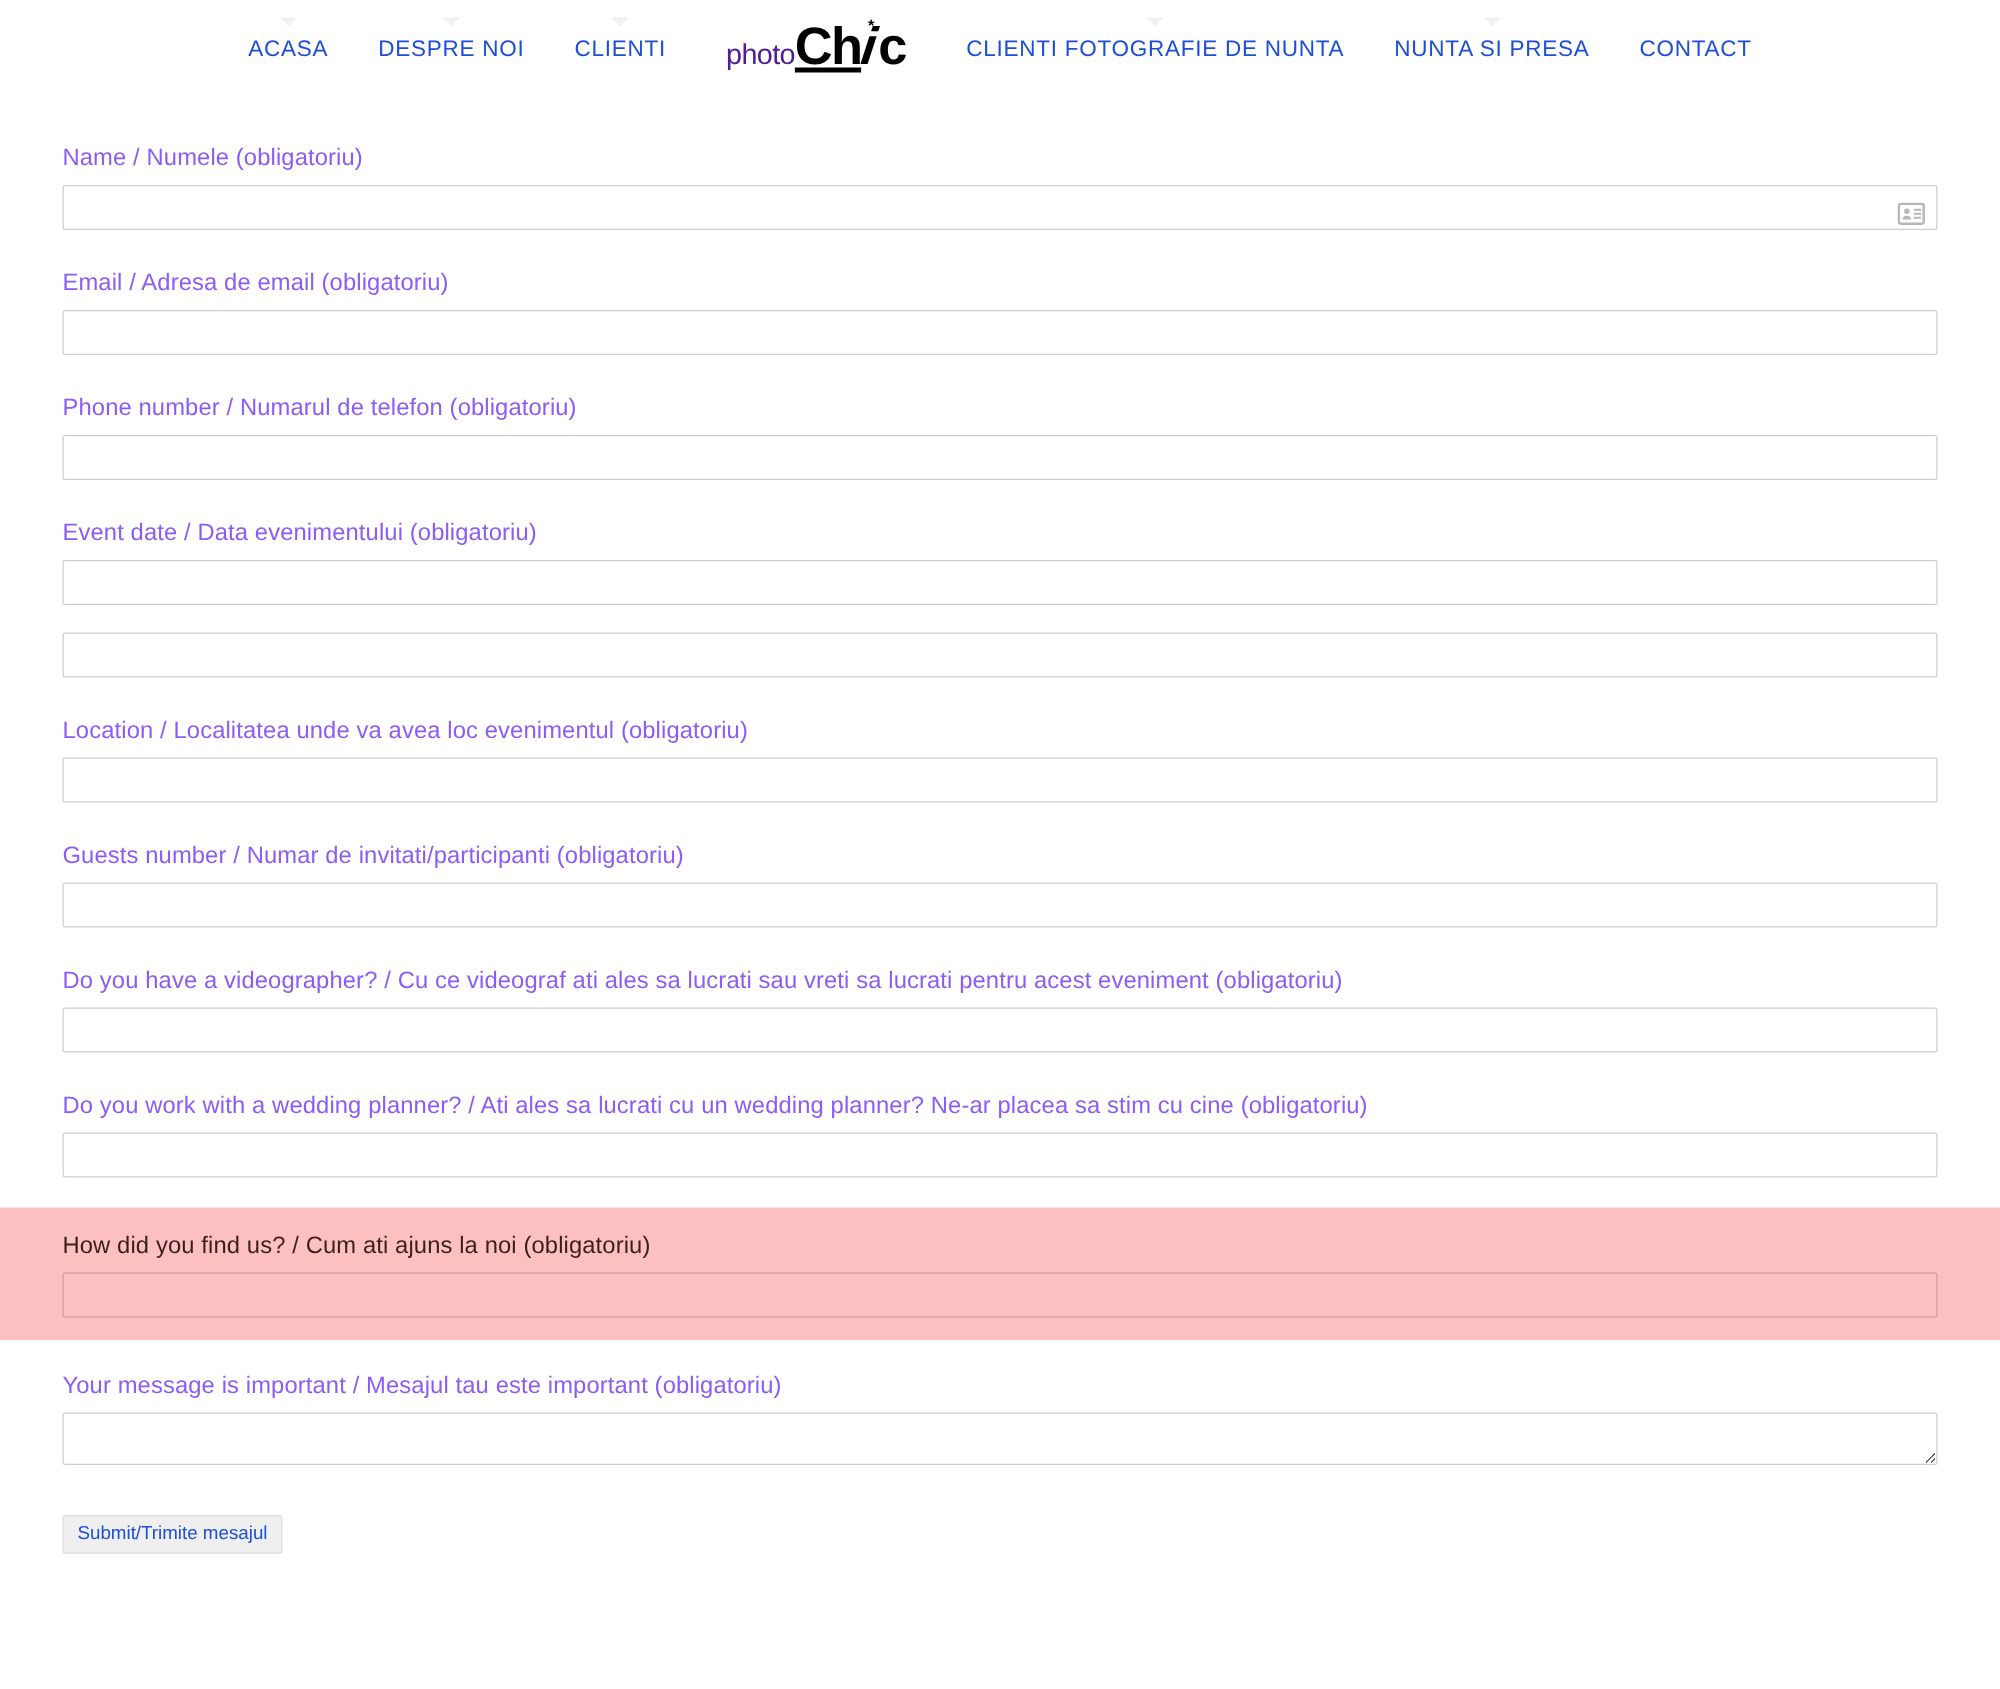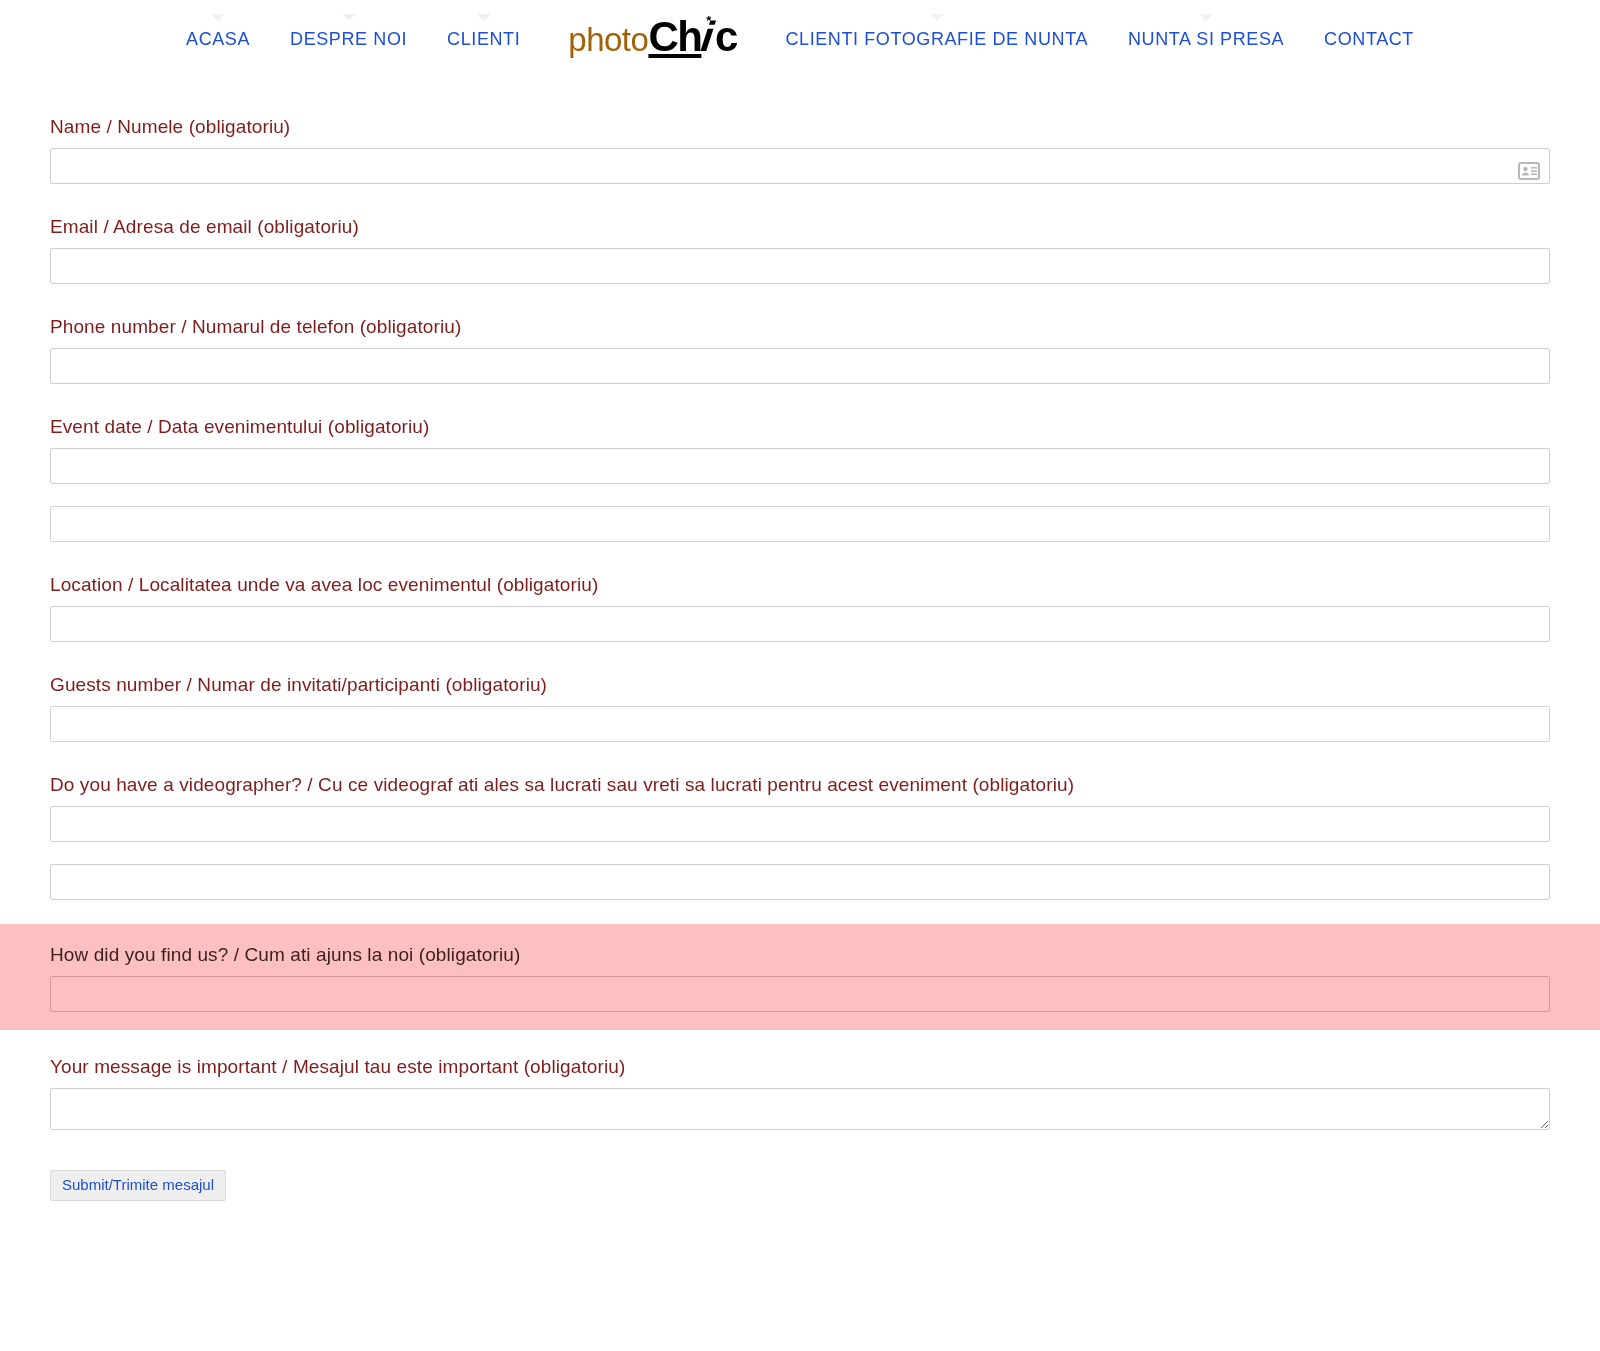--- a/index.html
+++ b/index.html
@@ -60,24 +60,24 @@
   .logo {
     padding: 16px 28px 0 28px;
     display: flex;
     align-items: baseline;
     white-space: nowrap;
     position: relative;
     cursor: pointer;
     line-height: 1;
   }
   .logo .lo-photo {
-    font-size: 33px;
+    font-size: 23px;
     font-weight: 300;
     letter-spacing: -0.5px;
-    color: #a16207;
+    color: #4c1d95;
   }
   .logo .lo-ch {
     font-size: 42px;
     font-weight: 700;
     letter-spacing: -1.5px;
     color: #000000;
     text-decoration: underline;
   }
   .logo .lo-i {
     font-size: 42px;
@@ -111,21 +111,21 @@
   }
   .field {
     padding: 0 34px;
     box-sizing: border-box;
     margin-bottom: 12px;
   }
   .field .label {
     display: block;
     font-size: 19px;
     line-height: 30px;
-    color: #7f1d1d;
+    color: #8b5cf6;
     padding: 6px 0 6px 16px;
     letter-spacing: 0.1px;
   }
   .field .control {
     padding: 0 16px 10px 16px;
   }
   .txt {
     display: block;
     box-sizing: border-box;
     width: 100%;
@@ -309,20 +309,21 @@
   </div>
 
   <div class="field">
     <label class="label">Do you have a videographer? / Cu ce videograf ati ales sa lucrati sau vreti sa lucrati pentru acest eveniment (obligatoriu)</label>
     <div class="control">
       <input class="txt" type="text" placeholder="" style="">
     </div>
   </div>
 
   <div class="field">
+    <label class="label">Do you work with a wedding planner? / Ati ales sa lucrati cu un wedding planner? Ne-ar placea sa stim cu cine (obligatoriu)</label>
     <div class="control">
       <input class="txt" type="text" placeholder="" style="">
     </div>
   </div>
 
   <div class="field highlight">
     <label class="label">How did you find us? / Cum ati ajuns la noi (obligatoriu)</label>
     <div class="control">
       <input class="txt" type="text" placeholder="" style="">
     </div>

